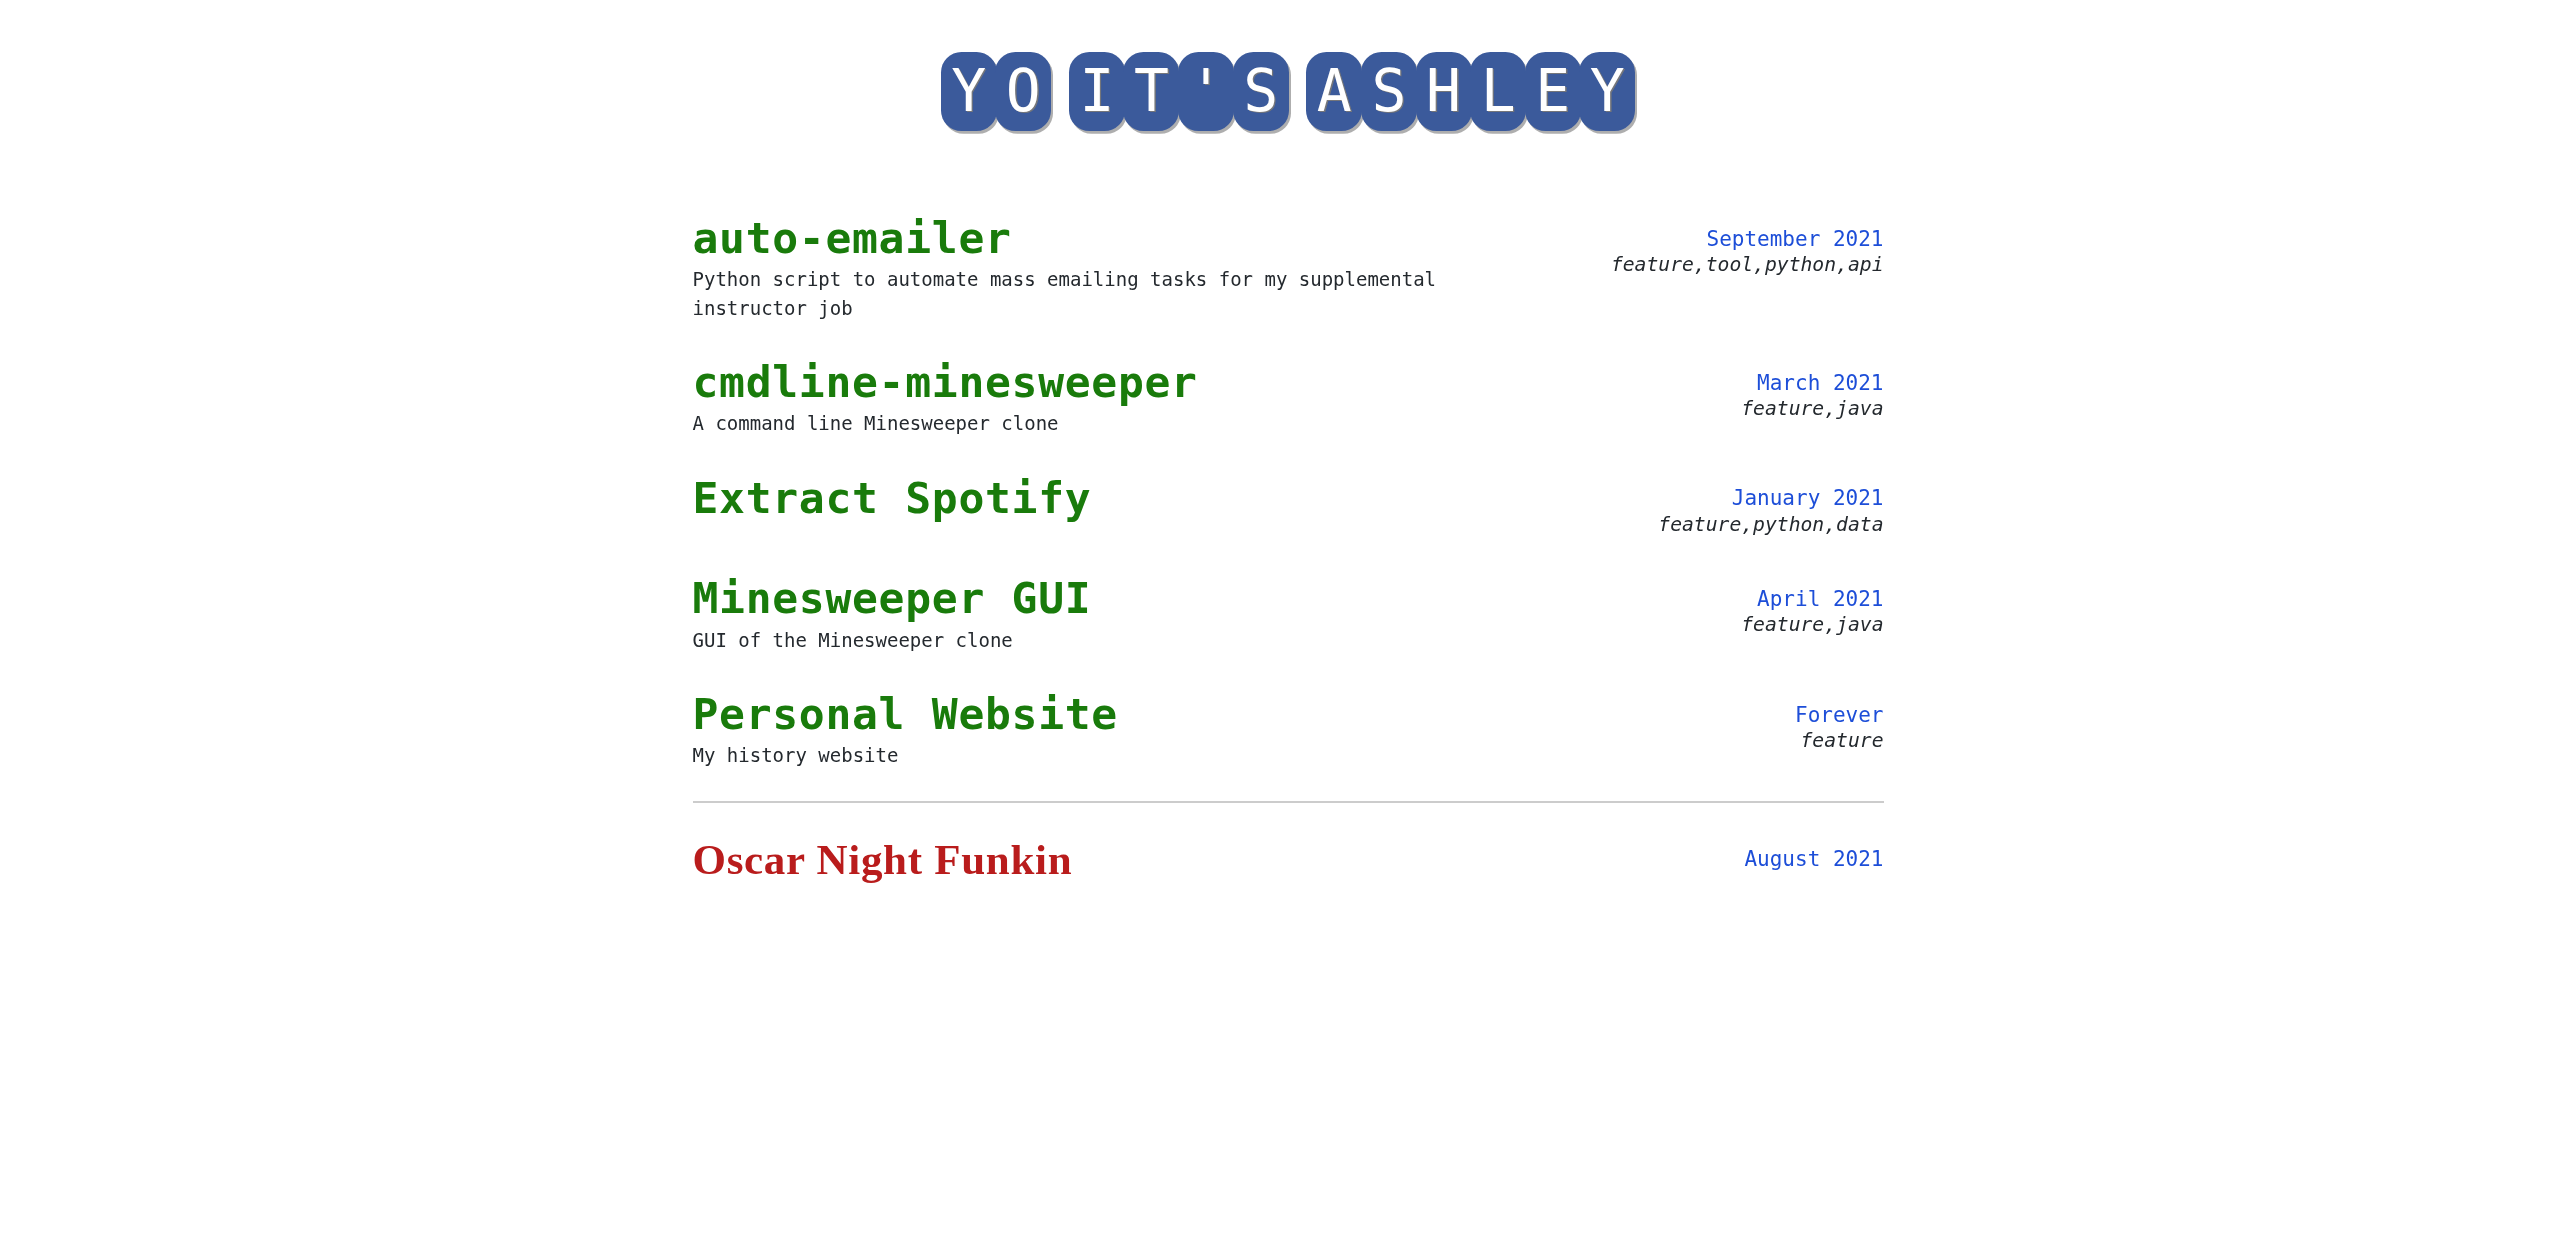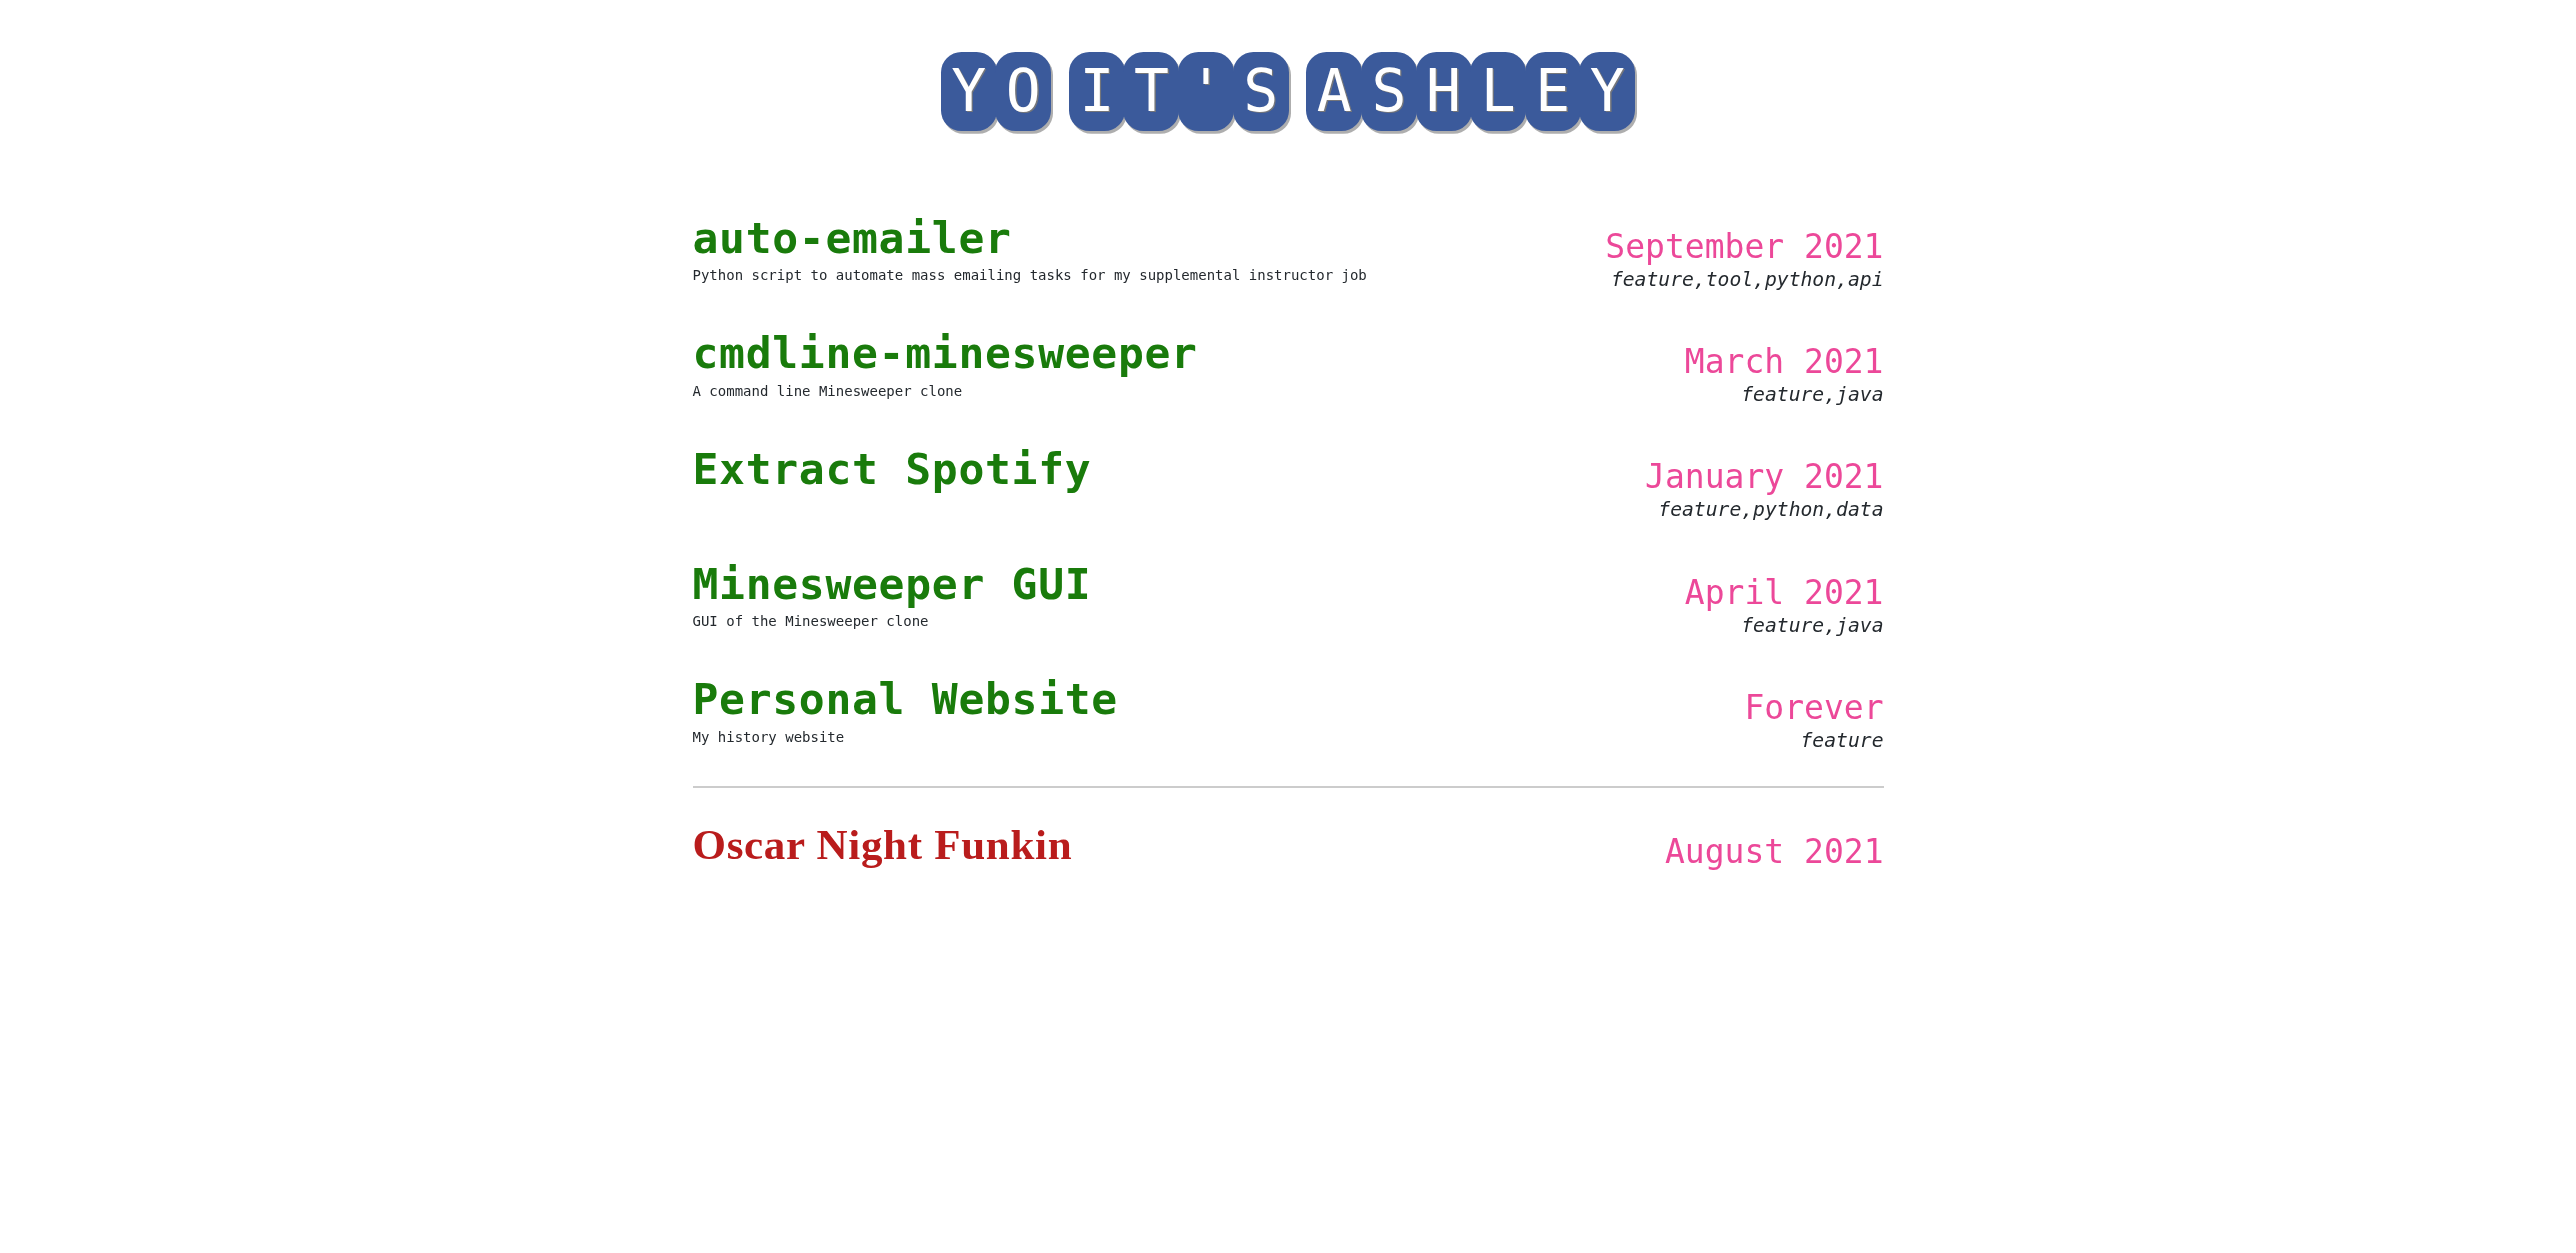--- a/index.html
+++ b/index.html
@@ -92,32 +92,32 @@
     line-height: 1.05;
     letter-spacing: 0.7px;
     color: #197B0B;
     margin: 0 0 4.1px 0;
     white-space: nowrap;
   }
   .project-title.blue { color: #b91c1c; font-family: Liberation Serif, serif; }
 
   .project-desc {
     font-family: "DejaVu Sans Mono", monospace;
-    font-size: 14px;
+    font-size: 19px;
     line-height: 1.5;
     color: #24292e;
     margin: 0;
     max-width: 807px;
   }
 
   .project-date {
     font-family: "DejaVu Sans Mono", monospace;
-    font-size: 33px;
+    font-size: 21px;
     line-height: 1.25;
-    color: #ec4899;
+    color: #1d4ed8;
     white-space: nowrap;
   }
   .project-tags {
     font-family: "DejaVu Sans Mono", monospace;
     font-style: italic;
     font-size: 19.7px;
     line-height: 1.35;
     color: #24292e;
     white-space: nowrap;
     margin-top: 0;

